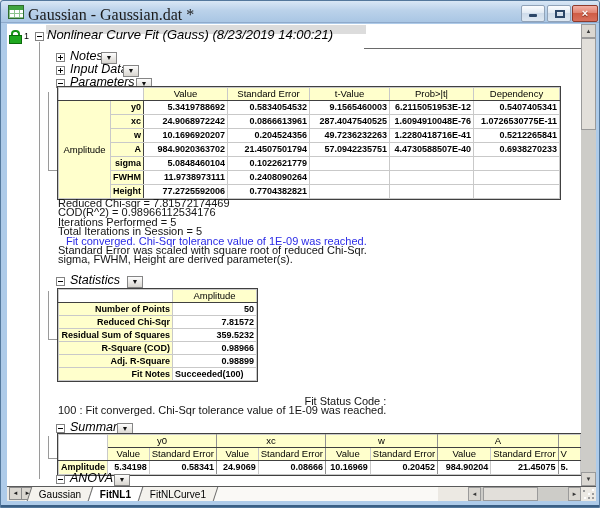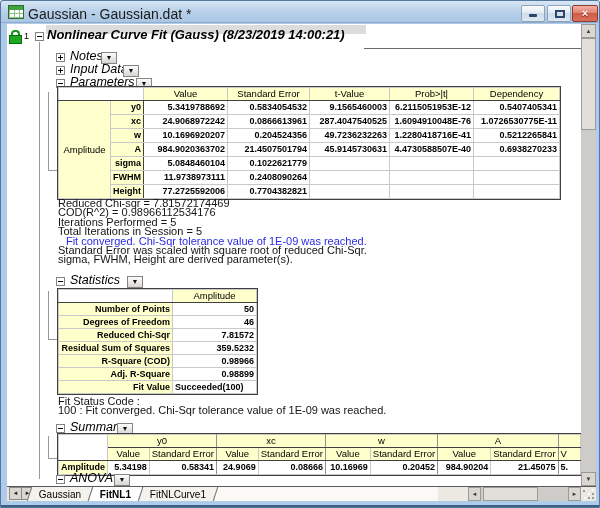--- a/index.html
+++ b/index.html
@@ -1,21 +1,21 @@
 <!DOCTYPE html>
 <html><head>
 <meta charset="utf-8">
 <style>
   * { margin:0; padding:0; box-sizing:border-box; }
   body { font-family:"Liberation Sans","DejaVu Sans",sans-serif; background:#e8e8e8; }
   .window { position:relative; width:600px; height:508px; background:#AECBE9;
             border:1px solid #54789C; border-radius:3px 3px 0 0; overflow:hidden; }
   .titlebar { position:absolute; left:0; top:0; width:600px; height:22px;
               background:linear-gradient(#D9E7F5,#BBD2EA 45%,#A9C6E4); border-bottom:1px solid #8FAACB; border-radius:3px 3px 0 0; }
-  .title-text { position:absolute; left:27px; top:5px; font-size:14px; color:#1A1A1A; white-space:nowrap; }
+  .title-text { position:absolute; left:27px; top:5px; font-size:16px; color:#1A1A1A; white-space:nowrap;font-family:Liberation Serif, serif; }
   .app-icon { position:absolute; left:7px; top:4px; width:16px; height:14px; background:#fff; border:1px solid #2E6B2E; }
   .app-icon .hdr-row { position:absolute; left:0; top:0; right:0; height:4px; background:#3FA43F; }
   .app-icon .grid { position:absolute; left:0; top:4px; right:0; bottom:0;
       background: repeating-linear-gradient(90deg,#8CC48C 0 1px,transparent 1px 5px),
                   repeating-linear-gradient(0deg,#8CC48C 0 1px,transparent 1px 4px); }
   .wbtn { position:absolute; top:4px; height:17px; border:1px solid #91A3B8; border-radius:2px;
           background:linear-gradient(#FBFDFE,#E3EBF4 45%,#CEDBEA 46%,#DDE7F2); }
   .wbtn.close { background:linear-gradient(#F3B0A4,#E08472 45%,#CE5B44 46%,#D9705C); border-color:#8E3B2C; }
   .min-bar { position:absolute; left:7px; right:7px; bottom:4px; height:3px; background:#2B4668; border-radius:1px; }
   .restore-sq { position:absolute; left:7px; top:4px; width:10px; height:8px; border:2px solid #2B4668; }
@@ -104,21 +104,21 @@
   <div class="grayband"></div>
   <div class="topline"></div>
 
   <div class="lock">
     <div class="shackle"></div>
     <div class="lbody"></div>
   </div>
   <div class="lock-num">1</div>
 
   <div class="cbox" style="left:34px;top:31px;"></div>
-  <div class="sect root-title" style="left:46px;top:27px;font-weight:bold;">Nonlinear Curve Fit (Gauss) (8/23/2019 14:00:21)</div>
+  <div class="sect root-title" style="left:46px;top:27px;">Nonlinear Curve Fit (Gauss) (8/23/2019 14:00:21)</div>
 
   <div class="vline" style="left:38px;top:41px;height:437px;"></div>
   <div class="vline" style="left:47px;top:91px;height:78px;"></div>
   <div class="hline" style="left:47px;top:169px;width:9px;"></div>
   <div class="vline" style="left:47px;top:290px;height:48px;"></div>
   <div class="hline" style="left:47px;top:338px;width:9px;"></div>
   <div class="vline" style="left:47px;top:435px;height:22px;"></div>
   <div class="hline" style="left:47px;top:457px;width:9px;"></div>
 
   <div class="cbox plus" style="left:55px;top:52px;"></div>
@@ -175,21 +175,21 @@
         <td class="num">10.1696920207</td>
         <td class="num">0.204524356</td>
         <td class="num">49.7236232263</td>
         <td class="num">1.2280418716E-41</td>
         <td class="num">0.5212265841</td>
       </tr>
       <tr class="h14">
         <td class="ylabel pname">A</td>
         <td class="num">984.9020363702</td>
         <td class="num">21.4507501794</td>
-        <td class="num">45.9145730631</td>
+        <td class="num">57.0942235751</td>
         <td class="num">4.4730588507E-40</td>
         <td class="num">0.6938270233</td>
       </tr>
       <tr class="h14">
         <td class="ylabel pname">sigma</td>
         <td class="num">5.0848460104</td>
         <td class="num">0.1022621779</td>
         <td class="num"></td>
         <td class="num"></td>
         <td class="num"></td>
@@ -237,48 +237,44 @@
       <tbody>
           <tr>
         <td class="corner"></td>
         <th class="hdr">Amplitude</th>
       </tr>
       <tr>
         <td class="ylabel">Number of Points</td>
         <td class="num">50</td>
       </tr>
       <tr>
-        <td class="ylabel">Degrees of Freedom</td>
-        <td class="num">46</td>
-      </tr>
-      <tr>
         <td class="ylabel">Reduced Chi-Sqr</td>
         <td class="num">7.81572</td>
       </tr>
       <tr>
         <td class="ylabel">Residual Sum of Squares</td>
         <td class="num">359.5232</td>
       </tr>
       <tr>
         <td class="ylabel">R-Square (COD)</td>
         <td class="num">0.98966</td>
       </tr>
       <tr>
         <td class="ylabel">Adj. R-Square</td>
         <td class="num">0.98899</td>
       </tr>
       <tr>
-        <td class="ylabel">Fit Value</td>
+        <td class="ylabel">Fit Notes</td>
         <td class="num lft">Succeeded(100)</td>
       </tr>
     </tbody>
       </table>
   </div>
 
-  <div class="fn" style="left:57px;top:396px;">
+  <div class="fn" style="left:57px;top:396px;text-align:right;">
     <div>Fit Status Code :</div>
     <div>100 : Fit converged. Chi-Sqr tolerance value of 1E-09 was reached.</div>
   </div>
 
   <div class="cbox" style="left:55px;top:423px;"></div>
   <div class="sect" style="left:69px;top:420px;">Summary</div>
   <div class="dd" style="left:116px;top:422px;">▼</div>
 
   <div class="twrap noright" style="left:56px;top:432px;width:524px;">
     <table class="rtab">

